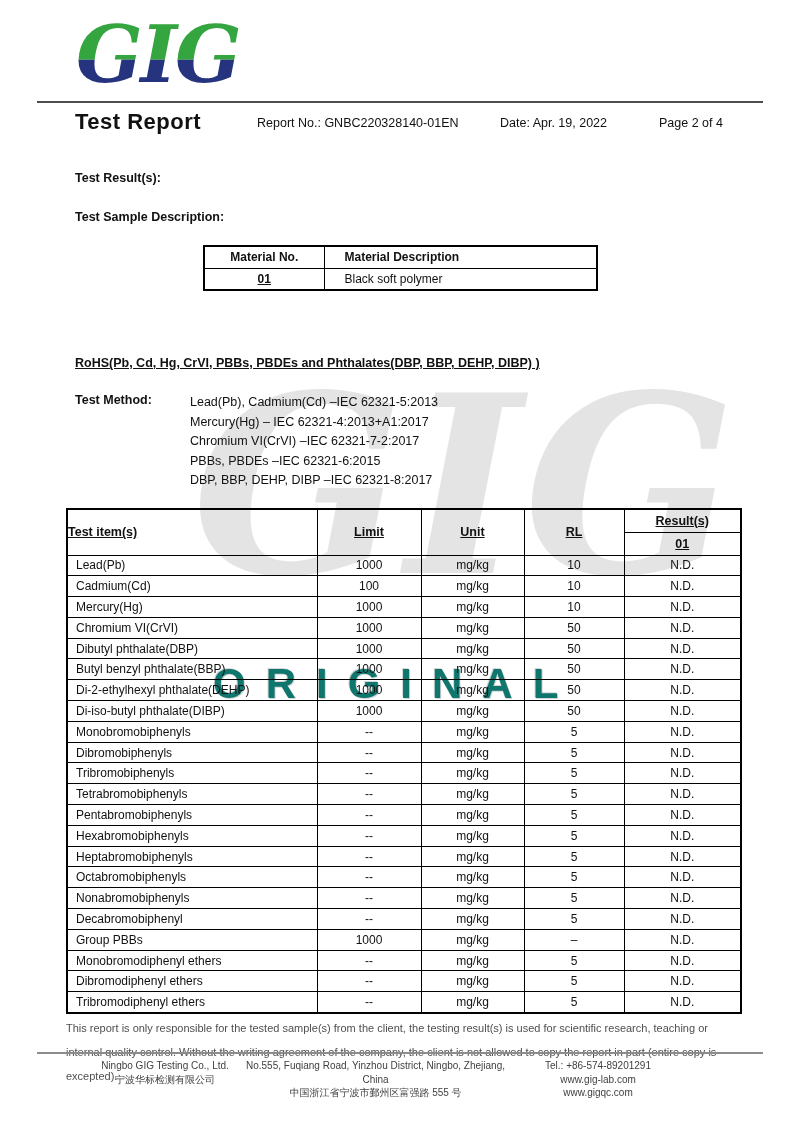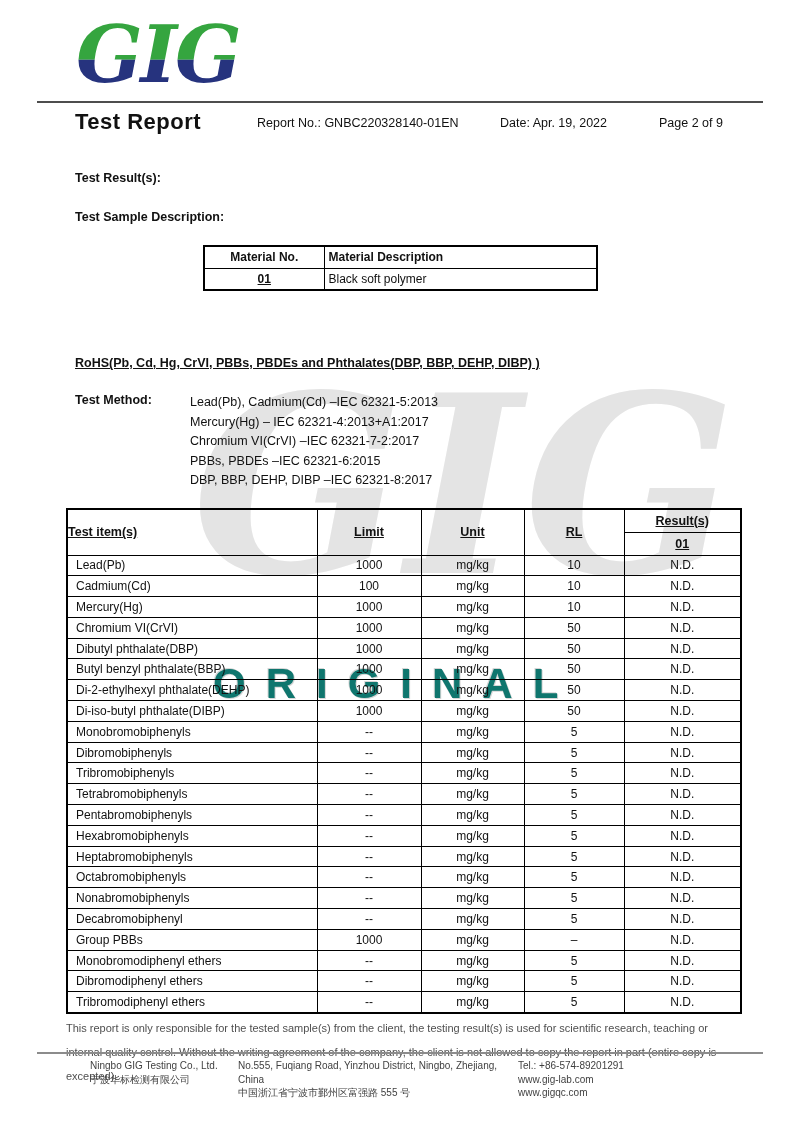--- a/index.html
+++ b/index.html
@@ -52,21 +52,21 @@
   .rohs-heading { position: absolute; left: 75px; top: 356px; font-size: 12.5px; font-weight: bold; text-decoration: underline; }
   
   .material-table {
     position: absolute; left: 203px; top: 245px; width: 393px;
     border-collapse: collapse; table-layout: fixed;
     border: 2px solid #000; font-size: 12px;
   }
   .material-table th, .material-table td { border: 1px solid #000; height: 22px; }
   .material-table th { font-weight: bold; }
   .material-table .c-no   { width: 120px; text-align: center; }
-  .material-table .c-desc { width: 273px; text-align: left; padding-left: 4px; }
+  .material-table .c-desc { width: 273px; text-align: left; padding-left: 20px; }
   .material-table td.c-no { font-weight: bold; text-decoration: underline; }
   
   .tm-label { position: absolute; left: 75px; top: 393px; font-size: 12.5px; font-weight: bold; }
   .tm-lines { position: absolute; left: 190px; top: 393px; font-size: 12.5px; line-height: 19.6px; }
   
   .results-table {
     position: absolute; left: 66px; top: 508px; width: 674px;
     border-collapse: collapse; table-layout: fixed;
     border: 2px solid #000; font-size: 12px;
   }
@@ -80,21 +80,21 @@
   .col-limit  { width: 104px; }
   .col-unit   { width: 103px; }
   .col-rl     { width: 100px; }
   .col-result { width: 117px; }
   
   .disclaimer {
     position: absolute; left: 66px; top: 1016px; width: 676px;
     font-size: 11px; line-height: 24px; color: #4f4f4f;
   }
   .footer { position: absolute; left: 0; top: 1059px; width: 800px; font-size: 10px; line-height: 13.5px; color: #3f3f3f; }
-  .footer .col { position: absolute; text-align: left; }
+  .footer .col { position: absolute; text-align: center; }
   .footer .col-company { left: 90px;  width: 150px; }
   .footer .col-address { left: 238px; width: 275px; }
   .footer .col-contact { left: 518px; width: 160px; }
 </style>
 </head>
 <body>
 
 <div class="wm-gig">GIG</div>
 <div class="wm-original">ORIGINAL</div>
 
@@ -103,21 +103,21 @@
   <div class="logo">
     <span class="half-top" style="color: rgb(53, 165, 63);">GIG</span>
     <span class="half-bottom" style="color: rgb(38, 51, 126);">GIG</span>
   </div>
 
   <div class="rule-top"></div>
 
   <div class="title">Test Report</div>
   <div class="report-no">Report No.: GNBC220328140-01EN</div>
   <div class="date">Date: Apr. 19, 2022</div>
-  <div class="page-no">Page 2 of 9</div>
+  <div class="page-no">Page 2 of 4</div>
 
   <div class="lbl lbl-results">Test Result(s):</div>
   <div class="lbl lbl-sample">Test Sample Description:</div>
 
   <table class="material-table">
     <thead>
       <tr>
         <th class="c-no">Material No.</th>
         <th class="c-desc">Material Description</th>
       </tr>

